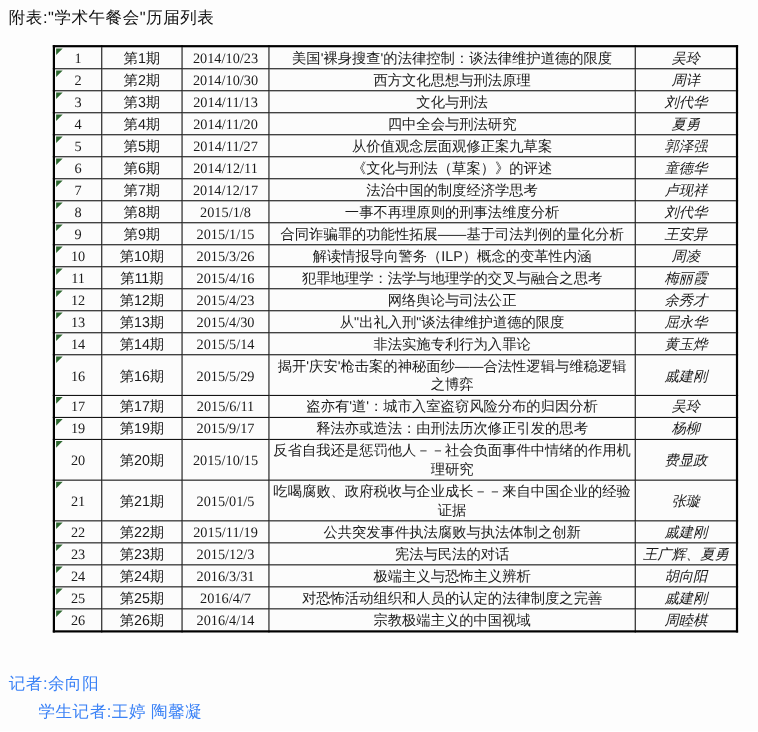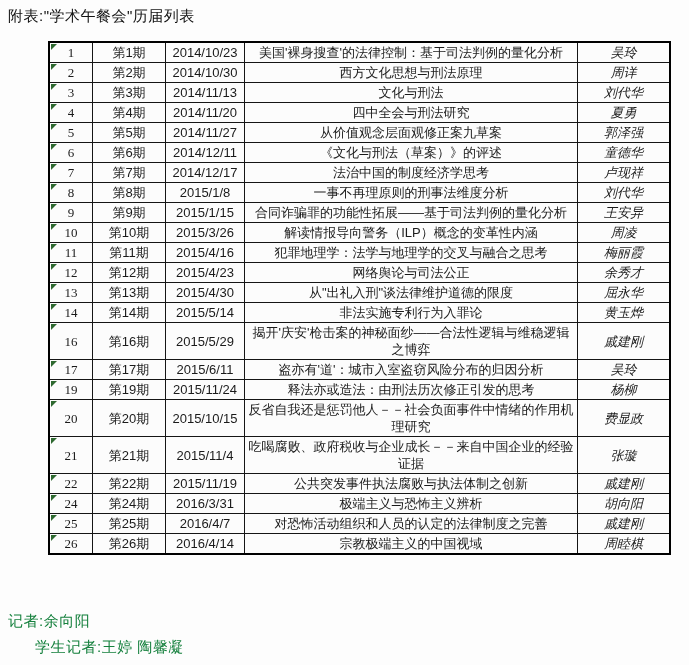--- a/index.html
+++ b/index.html
@@ -40,56 +40,56 @@
     font-size: 13px;
     line-height: 17px;
     height: 17px;
     text-align: center;
     vertical-align: middle;
     overflow: hidden;
     word-break: break-all;
   }
   td.col-no      { width: 36px;  font-family: "Liberation Serif", serif; position: relative; }
   td.col-session { width: 66px; }
-  td.col-date    { width: 72px;  font-family: Liberation Sans, sans-serif; }
+  td.col-date    { width: 72px;  font-family: Liberation Serif, serif; }
   td.col-topic   { width: 326px; }
   td.col-speaker { width: 85px; font-style: italic; }
   .corner-marker {
     position: absolute;
     top: 1px;
     left: 1px;
     width: 0;
     height: 0;
     border-top: 6px solid #2e6930;
     border-right: 6px solid transparent;
   }
   .footer {
     position: absolute;
     left: 8px;
     font-size: 15px;
-    color: #15803d;
+    color: #3b82f6;
     letter-spacing: 0.5px;
   }
   .footer.reporter  { top: 612px; }
   .footer.students  { top: 638px; margin-left: 27px; }
 </style>
 </head>
 <body>
 
 <div class="page">
 
   <div class="heading">附表:"学术午餐会"历届列表</div>
 
   <table class="sessions">
     <tbody id="rows-body">
         <tr>
           <td class="col-no"><span class="corner-marker"></span><span>1</span></td>
           <td class="col-session">第1期</td>
           <td class="col-date">2014/10/23</td>
-          <td class="col-topic">美国'裸身搜查'的法律控制：基于司法判例的量化分析</td>
+          <td class="col-topic">美国'裸身搜查'的法律控制：谈法律维护道德的限度</td>
           <td class="col-speaker">吴玲</td>
         </tr>
         <tr>
           <td class="col-no"><span class="corner-marker"></span><span>2</span></td>
           <td class="col-session">第2期</td>
           <td class="col-date">2014/10/30</td>
           <td class="col-topic">西方文化思想与刑法原理</td>
           <td class="col-speaker">周详</td>
         </tr>
         <tr>
@@ -186,46 +186,53 @@
         <tr>
           <td class="col-no"><span class="corner-marker"></span><span>17</span></td>
           <td class="col-session">第17期</td>
           <td class="col-date">2015/6/11</td>
           <td class="col-topic">盗亦有'道'：城市入室盗窃风险分布的归因分析</td>
           <td class="col-speaker">吴玲</td>
         </tr>
         <tr>
           <td class="col-no"><span class="corner-marker"></span><span>19</span></td>
           <td class="col-session">第19期</td>
-          <td class="col-date">2015/11/24</td>
+          <td class="col-date">2015/9/17</td>
           <td class="col-topic">释法亦或造法：由刑法历次修正引发的思考</td>
           <td class="col-speaker">杨柳</td>
         </tr>
         <tr>
           <td class="col-no"><span class="corner-marker"></span><span>20</span></td>
           <td class="col-session">第20期</td>
           <td class="col-date">2015/10/15</td>
           <td class="col-topic">反省自我还是惩罚他人－－社会负面事件中情绪的作用机理研究</td>
           <td class="col-speaker">费显政</td>
         </tr>
         <tr>
           <td class="col-no"><span class="corner-marker"></span><span>21</span></td>
           <td class="col-session">第21期</td>
-          <td class="col-date">2015/11/4</td>
+          <td class="col-date">2015/01/5</td>
           <td class="col-topic">吃喝腐败、政府税收与企业成长－－来自中国企业的经验证据</td>
           <td class="col-speaker">张璇</td>
         </tr>
         <tr>
           <td class="col-no"><span class="corner-marker"></span><span>22</span></td>
           <td class="col-session">第22期</td>
           <td class="col-date">2015/11/19</td>
           <td class="col-topic">公共突发事件执法腐败与执法体制之创新</td>
           <td class="col-speaker">戚建刚</td>
         </tr>
         <tr>
+          <td class="col-no"><span class="corner-marker"></span><span>23</span></td>
+          <td class="col-session">第23期</td>
+          <td class="col-date">2015/12/3</td>
+          <td class="col-topic">宪法与民法的对话</td>
+          <td class="col-speaker">王广辉、夏勇</td>
+        </tr>
+        <tr>
           <td class="col-no"><span class="corner-marker"></span><span>24</span></td>
           <td class="col-session">第24期</td>
           <td class="col-date">2016/3/31</td>
           <td class="col-topic">极端主义与恐怖主义辨析</td>
           <td class="col-speaker">胡向阳</td>
         </tr>
         <tr>
           <td class="col-no"><span class="corner-marker"></span><span>25</span></td>
           <td class="col-session">第25期</td>
           <td class="col-date">2016/4/7</td>

